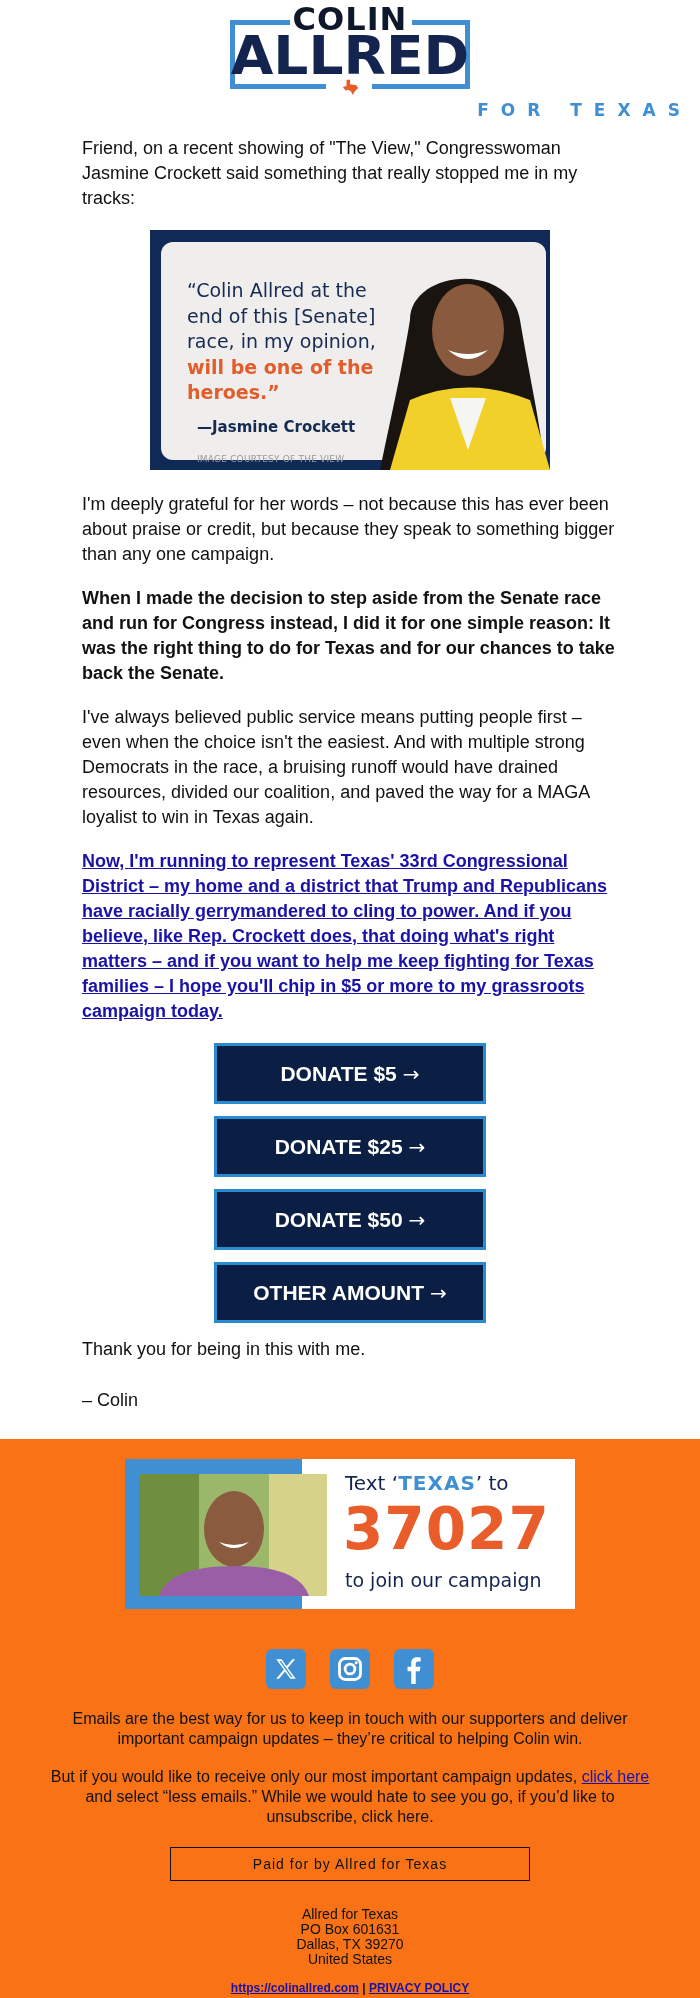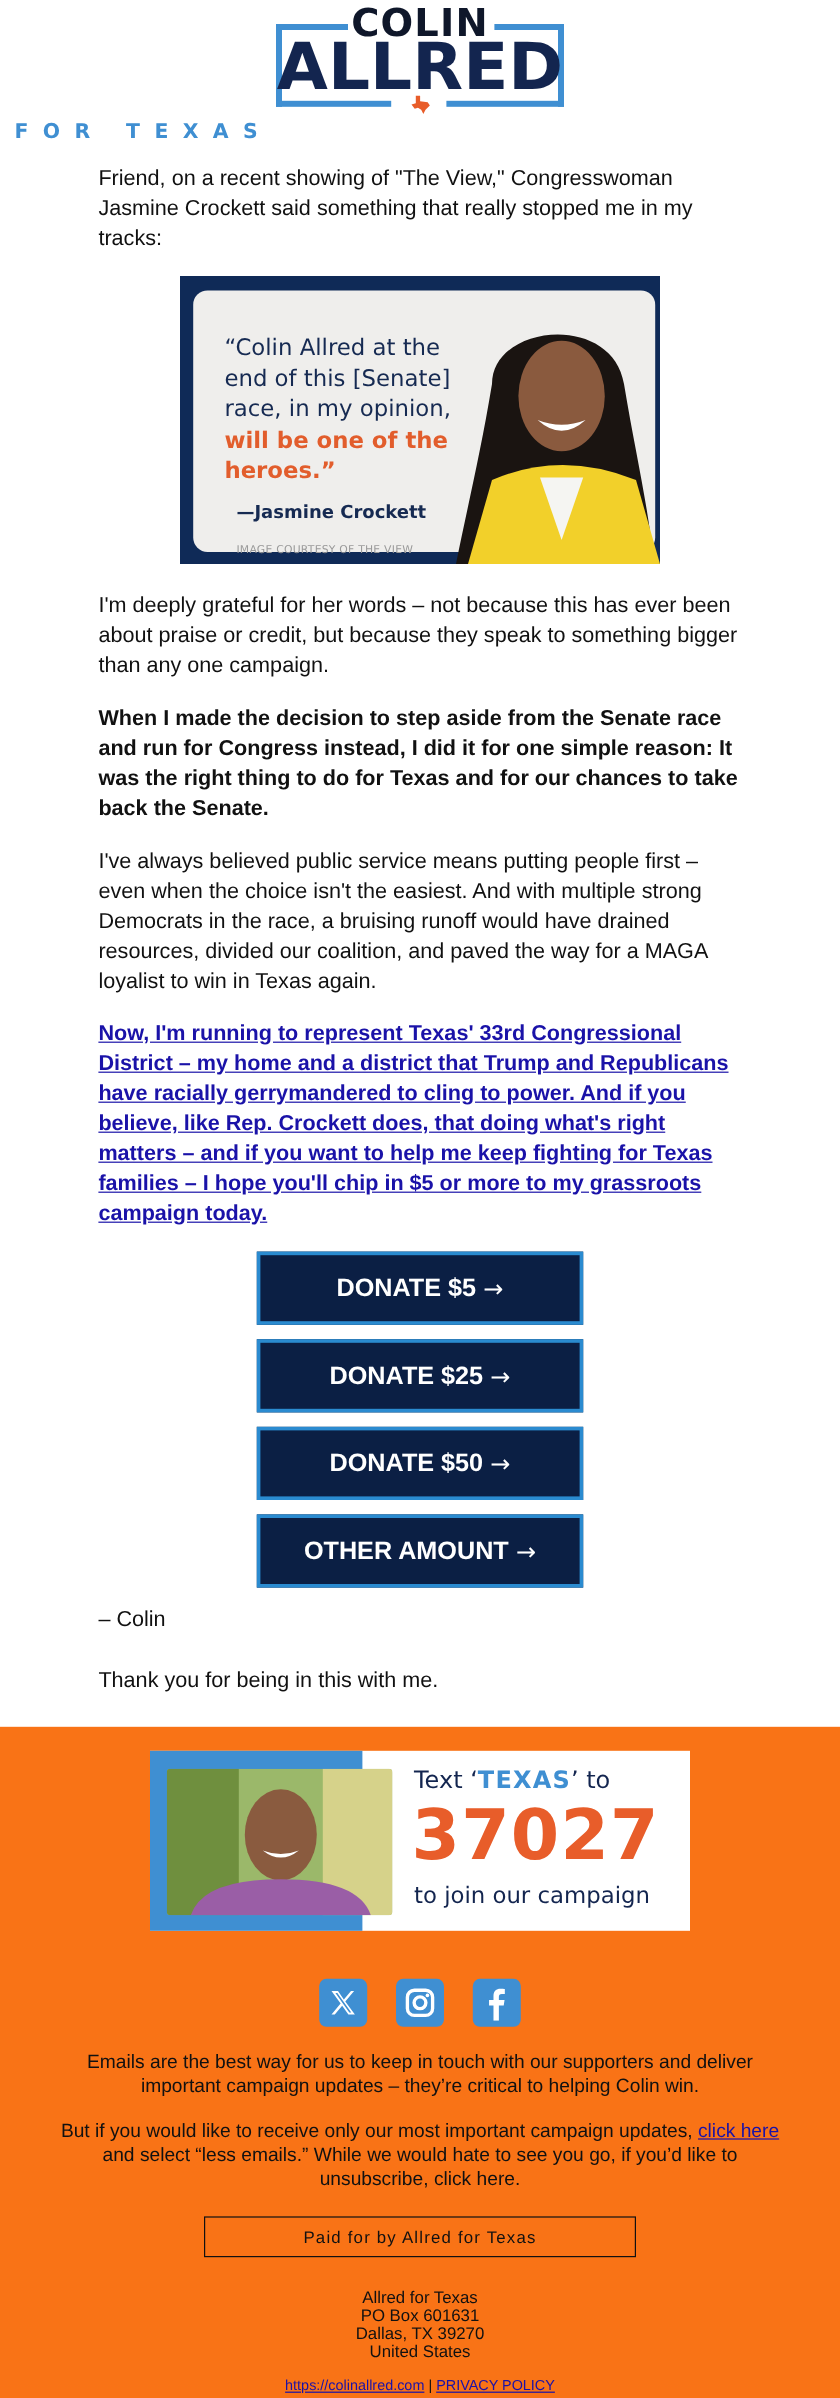--- a/index.html
+++ b/index.html
@@ -19,21 +19,21 @@
     font-weight: 900; font-size: 32px; letter-spacing: 1px; color: #0f172a;
     font-family: "DejaVu Sans", sans-serif;
   }
   .logo .allred {
     position: absolute; left: 0; width: 700px; top: 24px; text-align: center;
     font-weight: 900; font-size: 54px; letter-spacing: 0px; color: #13254f;
     font-family: "DejaVu Sans", sans-serif; transform: scaleX(1.02);
   }
   .logo .star { position: absolute; left: 342px; top: 78px; width: 18px; height: 18px; }
   .logo .for-texas {
-    position: absolute; left: 0; width: 692px; top: 100px; text-align: left;
+    position: absolute; left: 0; width: 692px; top: 100px; text-align: right;
     font-weight: 700; font-size: 17px; letter-spacing: 12px; color: #3f8fd2;
     font-family: "DejaVu Sans", sans-serif; padding-left: 12px;
   }
 
   
   .content { padding: 0 82px; }
   .content p { font-size: 18px; line-height: 25px; margin-bottom: 19px; color: #111; }
   .content p.bold { font-weight: 700; }
   .content p.link-para { font-weight: 700; }
   .content p.link-para a { color: #1a12a8; text-decoration: underline; }
@@ -89,21 +89,21 @@
   .social { display: flex; justify-content: center; gap: 24px; margin: 40px 0 20px 0; }
   .social .ic { width: 40px; height: 40px; background: #3f8fd2; border-radius: 6px; display: flex; align-items: center; justify-content: center; }
 
   .footer p { font-size: 16px; line-height: 20px; color: #111; margin: 0 45px 18px 45px; }
   .footer p a { color: #1a12a8; text-decoration: underline; }
   .paid {
     width: 360px; height: 34px; margin: 20px auto 26px auto; border: 1px solid #111;
     display: flex; align-items: center; justify-content: center; font-size: 14px; letter-spacing: 1px; color: #111;
   }
   .address { font-size: 14px; line-height: 15px; color: #111; margin-bottom: 14px; }
-  .links { font-size: 12px; font-weight: 400; }
+  .links { font-size: 12px; font-weight: 700; }
   .links a { color: #1a12a8; text-decoration: underline; }
 </style>
 </head>
 <body>
 
 <div class="logo">
   <div class="frame-top-l"></div>
   <div class="frame-top-r"></div>
   <div class="frame-side-l"></div>
   <div class="frame-side-r"></div>
@@ -159,22 +159,22 @@
       <span>DONATE $50</span>
       <span class="arrow">→</span>
     </a>
     <a class="btn" href="#">
       <span>OTHER AMOUNT</span>
       <span class="arrow">→</span>
     </a>
   </div>
 
   <div class="signoff">
+    <p>Thank you for being in this with me.</p>
     <p>– Colin</p>
-    <p>Thank you for being in this with me.</p>
   </div>
 </div>
 
 <div class="footer">
   <a href="#" class="sms-banner" style="display:block;">
     <div class="blue"></div>
     <svg class="photo" viewBox="0 0 188 122">
       <rect width="188" height="122" fill="#9bb86a"></rect>
       <rect x="0" y="0" width="60" height="122" fill="#6f8f3e"></rect>
       <rect x="130" y="0" width="58" height="122" fill="#d6d28a"></rect>

